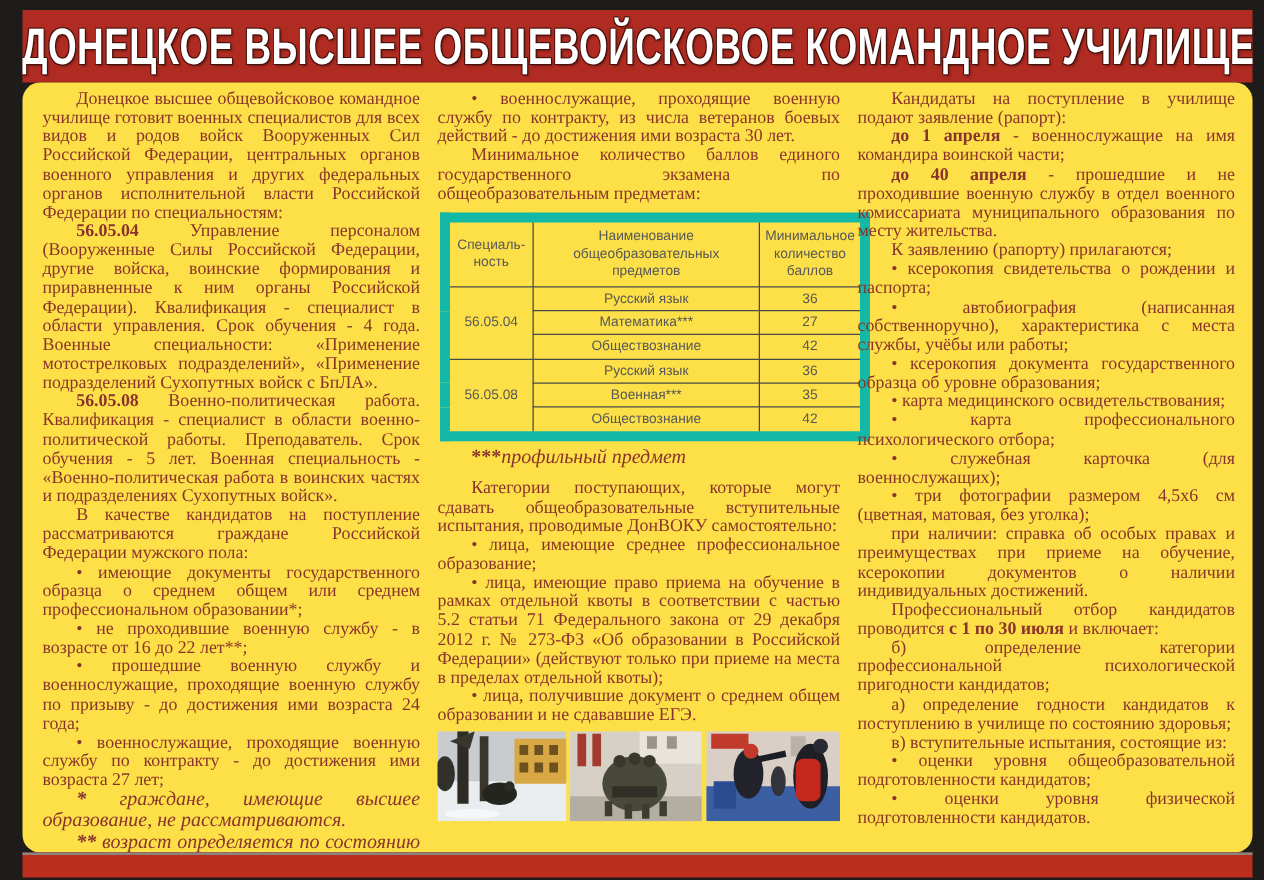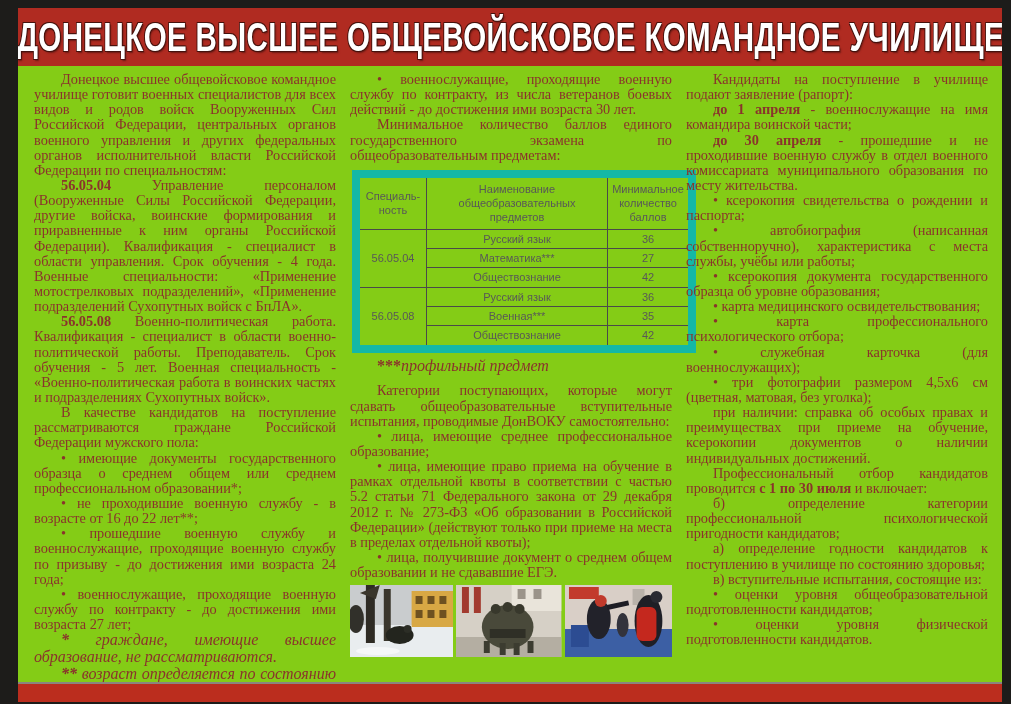--- a/index.html
+++ b/index.html
@@ -4,22 +4,22 @@
 <style>
   html,body{margin:0;padding:0;background:#111;}
   .frame{position:relative;width:1011px;height:704px;background:#1d1c1a;
          box-sizing:border-box;padding:8px 9px 4px 18px;overflow:hidden;
          font-family:"Liberation Serif","DejaVu Serif",serif;}
   .banner{height:58px;background:#b02b21;display:flex;align-items:center;justify-content:center;overflow:hidden;}
   .banner-text{font-family:"Liberation Sans","DejaVu Sans",sans-serif;font-weight:700;
          font-size:41px;color:#ffffff;white-space:nowrap;transform:scaleX(.72);transform-origin:center;
          letter-spacing:.5px;
          text-shadow:1px 1px 0 #45120d,-1px 1px 0 #45120d,1px -1px 0 #45120d,-1px -1px 0 #45120d,2px 2px 2px rgba(40,10,8,.5);}
-  .content{height:616px;background:#84cc16;box-sizing:border-box;
-         padding:6px 12px 0 16px;display:flex;gap:14px;overflow:hidden;}
+  .content{height:616px;background:#fde047;box-sizing:border-box;
+         padding:6px 12px 0 16px;display:flex;gap:14px;overflow:hidden;border-radius:14px;}
   .col{color:#8a332c;font-size:14.3px;line-height:1.06;text-align:justify;}
   .col1{width:302px;flex:0 0 auto;}
   .col2{width:322px;flex:0 0 auto;}
   .col3{width:302px;flex:0 0 auto;}
   .para{margin:0;text-indent:27px;}
   .para.gap{margin-top:9px;}
   .para.small{font-size:16px;}
   .b{font-weight:bold;}
   .i{font-style:italic;}
   table.scores{border-collapse:collapse;margin:7px 0 5px 2px;width:314px;
@@ -162,21 +162,22 @@
           <rect x="72" y="22" width="20" height="34" rx="6" fill="#c4281e"></rect>
           <circle cx="92" cy="12" r="6" fill="#2a2a32"></circle>
           <ellipse cx="58" cy="40" rx="6" ry="12" fill="#33333c"></ellipse>
         </svg>
       </div>
     </div>
 
     <div class="col col3">
         <p class="para"><span>Кандидаты на поступление в училище подают заявление (рапорт):</span></p>
         <p class="para"><span class="b">до 1 апреля</span><span> - военнослужащие на имя командира воинской части;</span></p>
-        <p class="para"><span class="b">до 30 апреля</span><span> - прошедшие и не проходившие военную службу в отдел военного комиссариата муниципального образования по месту жительства.</span></p>
+        <p class="para"><span class="b">до 40 апреля</span><span> - прошедшие и не проходившие военную службу в отдел военного комиссариата муниципального образования по месту жительства.</span></p>
+        <p class="para"><span>К заявлению (рапорту) прилагаются;</span></p>
         <p class="para"><span>• ксерокопия свидетельства о рождении и паспорта;</span></p>
         <p class="para"><span>• автобиография (написанная собственноручно), характеристика с места службы, учёбы или работы;</span></p>
         <p class="para"><span>• ксерокопия документа государственного образца об уровне образования;</span></p>
         <p class="para"><span>• карта медицинского освидетельствования;</span></p>
         <p class="para"><span>• карта профессионального психологического отбора;</span></p>
         <p class="para"><span>• служебная карточка (для военнослужащих);</span></p>
         <p class="para"><span>• три фотографии размером 4,5х6 см (цветная, матовая, без уголка);</span></p>
         <p class="para"><span>при наличии: справка об особых правах и преимуществах при приеме на обучение, ксерокопии документов о наличии индивидуальных достижений.</span></p>
         <p class="para"><span>Профессиональный отбор кандидатов проводится </span><span class="b">с 1 по 30 июля</span><span> и включает:</span></p>
         <p class="para"><span>б) определение категории профессиональной психологической пригодности кандидатов;</span></p>

